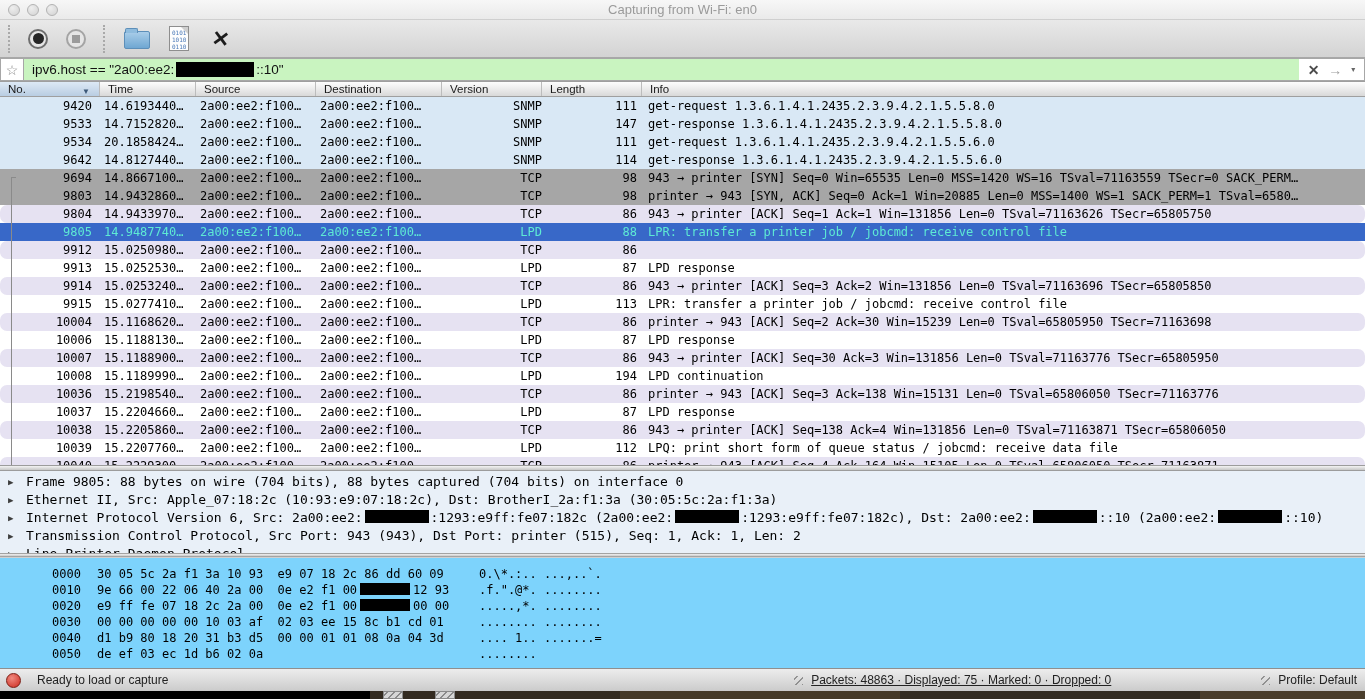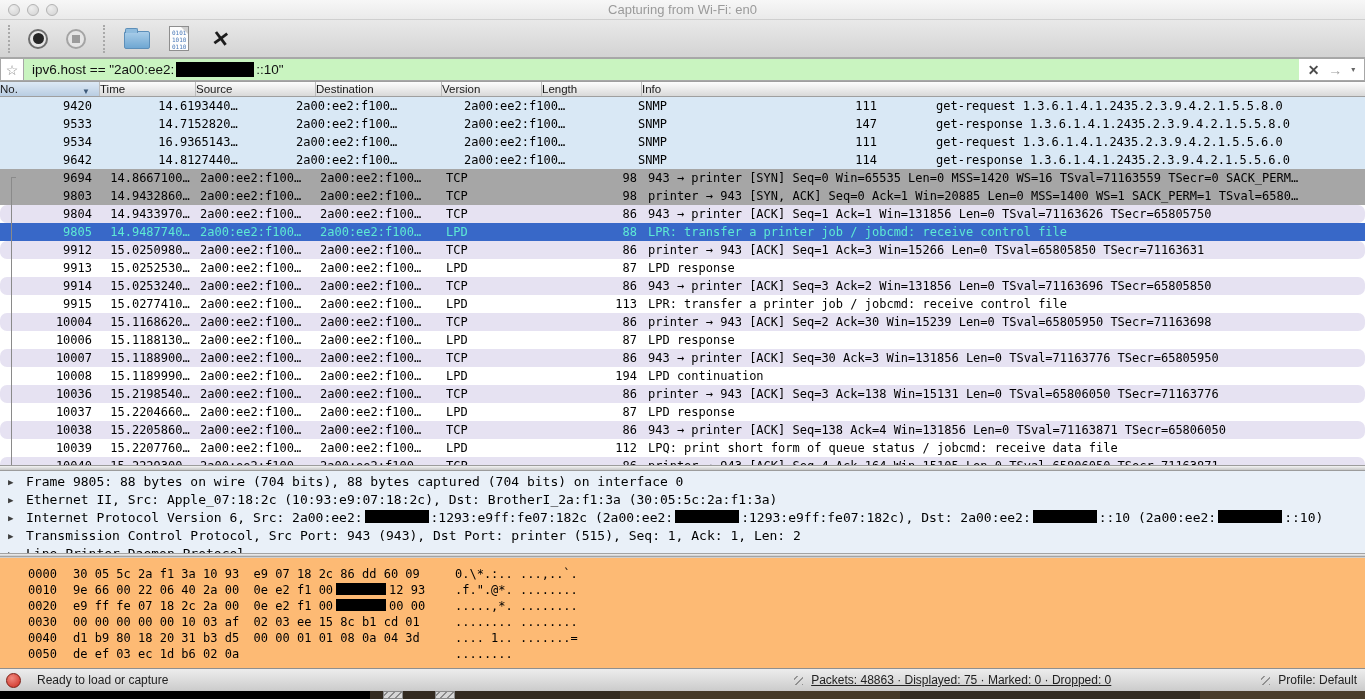--- a/index.html
+++ b/index.html
@@ -48,35 +48,35 @@
   .filter-ctrls { width:66px; background:#fff; border:1px solid #a7a7a7; border-left:none;
               display:flex; align-items:center; justify-content:space-evenly; flex:none; }
   .fclear { font-size:14px; font-weight:bold; color:#4c4c4c; }
   .fapply { font-size:14px; color:#9d9d9d; }
   .fcaret { font-size:8px; color:#666; }
   .redact { display:inline-block; background:#000; height:15px; vertical-align:middle; margin:0 2px; }
 
   
   .colhdr { height:15px; display:flex; font-size:11.5px; color:#1a1a1a; flex:none;
             background:linear-gradient(#fdfdfd,#d9d9d9); border-bottom:1px solid #9f9f9f; }
-  .colcell { border-right:1px solid #bcbcbc; padding-left:0; line-height:14px;
+  .colcell { border-right:1px solid #bcbcbc; padding-left:8px; line-height:14px;
              overflow:hidden; position:relative; flex:none; }
   .colcell.sorted { background:linear-gradient(#dde9f5,#b9cde2); }
   .sortarrow { position:absolute; right:9px; top:3px; font-size:8px; color:#3c5878; }
 
   
   .plist { height:368px; background:#fff; overflow:hidden; position:relative;
            font-family:"DejaVu Sans Mono",monospace; font-size:12px; flex:none; }
   .prow { display:flex; height:18px; line-height:18px; white-space:pre; color:#000; }
   .pc { overflow:hidden; flex:none; padding-left:4px; }
   .pc.no  { width:100px; text-align:right; padding-right:8px; padding-left:0; }
-  .pc.time{ width:96px;text-align:center; } .pc.src { width:120px; } .pc.dst { width:126px; } .pc.proto{ width:100px; }
+  .pc.time{ width:96px; } .pc.src { width:120px; } .pc.dst { width:126px; } .pc.proto{ width:100px;text-align:right; }
   .pc.len { width:100px; text-align:right; padding-right:5px; padding-left:0; }
   .pc.info{ flex:1; padding-left:6px; }
-  .c-snmp { background:var(--c-snmp);gap:48px; }
+  .c-snmp { background:var(--c-snmp); }
   .c-syn  { background:var(--c-syn); }
   .c-tcp  { background:var(--c-tcp);border-radius:7px; }
   .c-lpd  { background:var(--c-lpd); }
   .c-sel  { background:var(--c-sel); color:#5eead4; }
   .bracket { position:absolute; left:11px; width:5px; border-left:1px solid #8a8a8a;
              border-top:1px solid #8a8a8a; }
 
   
   .split1 { height:6px; background:linear-gradient(#f3f3f3,#c7c7c7);
             border-top:1px solid #9c9c9c; border-bottom:1px solid #9c9c9c; flex:none; }
@@ -84,23 +84,23 @@
             border-top:1px solid #a3a3a3; border-bottom:1px solid #a3a3a3; flex:none; }
 
   
   .details { height:82px; background:#e9f0f8; overflow:hidden; flex:none;
              font-family:"DejaVu Sans Mono",monospace; font-size:13px; color:#000; padding-top:2px; }
   .drow { height:18px; line-height:18px; white-space:pre; padding-left:8px; overflow:hidden; }
   .tri { display:inline-block; font-size:9px; color:#3d3d3d; width:18px; vertical-align:1px; }
   .drow .redact { height:13px; width:64px; vertical-align:-1px; }
 
   
-  .hexpane { height:111px; background:#fdba74; border-top:1px solid #cfcfcf; overflow:hidden;
+  .hexpane { height:111px; background:#7dd3fc; border-top:1px solid #cfcfcf; overflow:hidden;
              font-family:"DejaVu Sans Mono",monospace; font-size:12px; color:#000;
-             padding-top:8px; position:relative; flex:none; }
+             padding-top:8px; position:relative; flex:none;padding-left:24px; }
   .hrow { height:16px; line-height:16px; position:relative; white-space:pre; }
   .hoff { position:absolute; left:28px; } .hhex { position:absolute; left:73px; }
   .hasc { position:absolute; left:455px; }
   .hrow .redact { height:12px; width:50px; vertical-align:-1px; margin:0 3px; }
 
   
   .statusbar { height:23px; background:linear-gradient(#ededed,#cbcbcb); border-top:1px solid #8f8f8f;
                display:flex; align-items:center; font-size:12px; color:#222; flex:none; }
   .expert { width:15px; height:15px; border-radius:50%; margin-left:6px; flex:none;
             background:radial-gradient(circle at 38% 32%, #f08a80, #cc2a1e);
@@ -175,27 +175,27 @@
       <div class="colcell" style="width: 120px;"><span>Source</span></div>
       <div class="colcell" style="width: 126px;"><span>Destination</span></div>
       <div class="colcell" style="width: 100px;"><span>Version</span></div>
       <div class="colcell" style="width: 100px;"><span>Length</span></div>
       <div class="colcell" style="flex: 1 1 0%; border-right: none;"><span>Info</span></div>
     </div>
 
   <div class="plist" id="plist">
       <div class="prow c-snmp"><span class="pc no">9420</span><span class="pc time">14.6193440…</span><span class="pc src">2a00:ee2:f100…</span><span class="pc dst">2a00:ee2:f100…</span><span class="pc proto">SNMP</span><span class="pc len">111</span><span class="pc info">get-request 1.3.6.1.4.1.2435.2.3.9.4.2.1.5.5.8.0</span></div>
       <div class="prow c-snmp"><span class="pc no">9533</span><span class="pc time">14.7152820…</span><span class="pc src">2a00:ee2:f100…</span><span class="pc dst">2a00:ee2:f100…</span><span class="pc proto">SNMP</span><span class="pc len">147</span><span class="pc info">get-response 1.3.6.1.4.1.2435.2.3.9.4.2.1.5.5.8.0</span></div>
-      <div class="prow c-snmp"><span class="pc no">9534</span><span class="pc time">16.9365143…</span><span class="pc src">2a00:ee2:f100…</span><span class="pc dst">2a00:ee2:f100…</span><span class="pc proto">SNMP</span><span class="pc len">111</span><span class="pc info">get-request 1.3.6.1.4.1.2435.2.3.9.4.2.1.5.5.6.0</span></div>
+      <div class="prow c-snmp"><span class="pc no">9534</span><span class="pc time">20.1858424…</span><span class="pc src">2a00:ee2:f100…</span><span class="pc dst">2a00:ee2:f100…</span><span class="pc proto">SNMP</span><span class="pc len">111</span><span class="pc info">get-request 1.3.6.1.4.1.2435.2.3.9.4.2.1.5.5.6.0</span></div>
       <div class="prow c-snmp"><span class="pc no">9642</span><span class="pc time">14.8127440…</span><span class="pc src">2a00:ee2:f100…</span><span class="pc dst">2a00:ee2:f100…</span><span class="pc proto">SNMP</span><span class="pc len">114</span><span class="pc info">get-response 1.3.6.1.4.1.2435.2.3.9.4.2.1.5.5.6.0</span></div>
       <div class="prow c-syn"><span class="pc no">9694</span><span class="pc time">14.8667100…</span><span class="pc src">2a00:ee2:f100…</span><span class="pc dst">2a00:ee2:f100…</span><span class="pc proto">TCP</span><span class="pc len">98</span><span class="pc info">943 → printer [SYN] Seq=0 Win=65535 Len=0 MSS=1420 WS=16 TSval=71163559 TSecr=0 SACK_PERM…</span></div>
       <div class="prow c-syn"><span class="pc no">9803</span><span class="pc time">14.9432860…</span><span class="pc src">2a00:ee2:f100…</span><span class="pc dst">2a00:ee2:f100…</span><span class="pc proto">TCP</span><span class="pc len">98</span><span class="pc info">printer → 943 [SYN, ACK] Seq=0 Ack=1 Win=20885 Len=0 MSS=1400 WS=1 SACK_PERM=1 TSval=6580…</span></div>
       <div class="prow c-tcp"><span class="pc no">9804</span><span class="pc time">14.9433970…</span><span class="pc src">2a00:ee2:f100…</span><span class="pc dst">2a00:ee2:f100…</span><span class="pc proto">TCP</span><span class="pc len">86</span><span class="pc info">943 → printer [ACK] Seq=1 Ack=1 Win=131856 Len=0 TSval=71163626 TSecr=65805750</span></div>
       <div class="prow c-sel"><span class="pc no">9805</span><span class="pc time">14.9487740…</span><span class="pc src">2a00:ee2:f100…</span><span class="pc dst">2a00:ee2:f100…</span><span class="pc proto">LPD</span><span class="pc len">88</span><span class="pc info">LPR: transfer a printer job / jobcmd: receive control file</span></div>
-      <div class="prow c-tcp"><span class="pc no">9912</span><span class="pc time">15.0250980…</span><span class="pc src">2a00:ee2:f100…</span><span class="pc dst">2a00:ee2:f100…</span><span class="pc proto">TCP</span><span class="pc len">86</span><span class="pc info">printer → 943 [ACK] Seq=1 Ack=3 Win=15266 Len=0 TSval=65805850 TSecr=71163631</span></div>
+      <div class="prow c-tcp"><span class="pc no">9912</span><span class="pc time">15.0250980…</span><span class="pc src">2a00:ee2:f100…</span><span class="pc dst">2a00:ee2:f100…</span><span class="pc proto">TCP</span><span class="pc len">86</span></div>
       <div class="prow c-lpd"><span class="pc no">9913</span><span class="pc time">15.0252530…</span><span class="pc src">2a00:ee2:f100…</span><span class="pc dst">2a00:ee2:f100…</span><span class="pc proto">LPD</span><span class="pc len">87</span><span class="pc info">LPD response</span></div>
       <div class="prow c-tcp"><span class="pc no">9914</span><span class="pc time">15.0253240…</span><span class="pc src">2a00:ee2:f100…</span><span class="pc dst">2a00:ee2:f100…</span><span class="pc proto">TCP</span><span class="pc len">86</span><span class="pc info">943 → printer [ACK] Seq=3 Ack=2 Win=131856 Len=0 TSval=71163696 TSecr=65805850</span></div>
       <div class="prow c-lpd"><span class="pc no">9915</span><span class="pc time">15.0277410…</span><span class="pc src">2a00:ee2:f100…</span><span class="pc dst">2a00:ee2:f100…</span><span class="pc proto">LPD</span><span class="pc len">113</span><span class="pc info">LPR: transfer a printer job / jobcmd: receive control file</span></div>
       <div class="prow c-tcp"><span class="pc no">10004</span><span class="pc time">15.1168620…</span><span class="pc src">2a00:ee2:f100…</span><span class="pc dst">2a00:ee2:f100…</span><span class="pc proto">TCP</span><span class="pc len">86</span><span class="pc info">printer → 943 [ACK] Seq=2 Ack=30 Win=15239 Len=0 TSval=65805950 TSecr=71163698</span></div>
       <div class="prow c-lpd"><span class="pc no">10006</span><span class="pc time">15.1188130…</span><span class="pc src">2a00:ee2:f100…</span><span class="pc dst">2a00:ee2:f100…</span><span class="pc proto">LPD</span><span class="pc len">87</span><span class="pc info">LPD response</span></div>
       <div class="prow c-tcp"><span class="pc no">10007</span><span class="pc time">15.1188900…</span><span class="pc src">2a00:ee2:f100…</span><span class="pc dst">2a00:ee2:f100…</span><span class="pc proto">TCP</span><span class="pc len">86</span><span class="pc info">943 → printer [ACK] Seq=30 Ack=3 Win=131856 Len=0 TSval=71163776 TSecr=65805950</span></div>
       <div class="prow c-lpd"><span class="pc no">10008</span><span class="pc time">15.1189990…</span><span class="pc src">2a00:ee2:f100…</span><span class="pc dst">2a00:ee2:f100…</span><span class="pc proto">LPD</span><span class="pc len">194</span><span class="pc info">LPD continuation</span></div>
       <div class="prow c-tcp"><span class="pc no">10036</span><span class="pc time">15.2198540…</span><span class="pc src">2a00:ee2:f100…</span><span class="pc dst">2a00:ee2:f100…</span><span class="pc proto">TCP</span><span class="pc len">86</span><span class="pc info">printer → 943 [ACK] Seq=3 Ack=138 Win=15131 Len=0 TSval=65806050 TSecr=71163776</span></div>
       <div class="prow c-lpd"><span class="pc no">10037</span><span class="pc time">15.2204660…</span><span class="pc src">2a00:ee2:f100…</span><span class="pc dst">2a00:ee2:f100…</span><span class="pc proto">LPD</span><span class="pc len">87</span><span class="pc info">LPD response</span></div>
       <div class="prow c-tcp"><span class="pc no">10038</span><span class="pc time">15.2205860…</span><span class="pc src">2a00:ee2:f100…</span><span class="pc dst">2a00:ee2:f100…</span><span class="pc proto">TCP</span><span class="pc len">86</span><span class="pc info">943 → printer [ACK] Seq=138 Ack=4 Win=131856 Len=0 TSval=71163871 TSecr=65806050</span></div>

